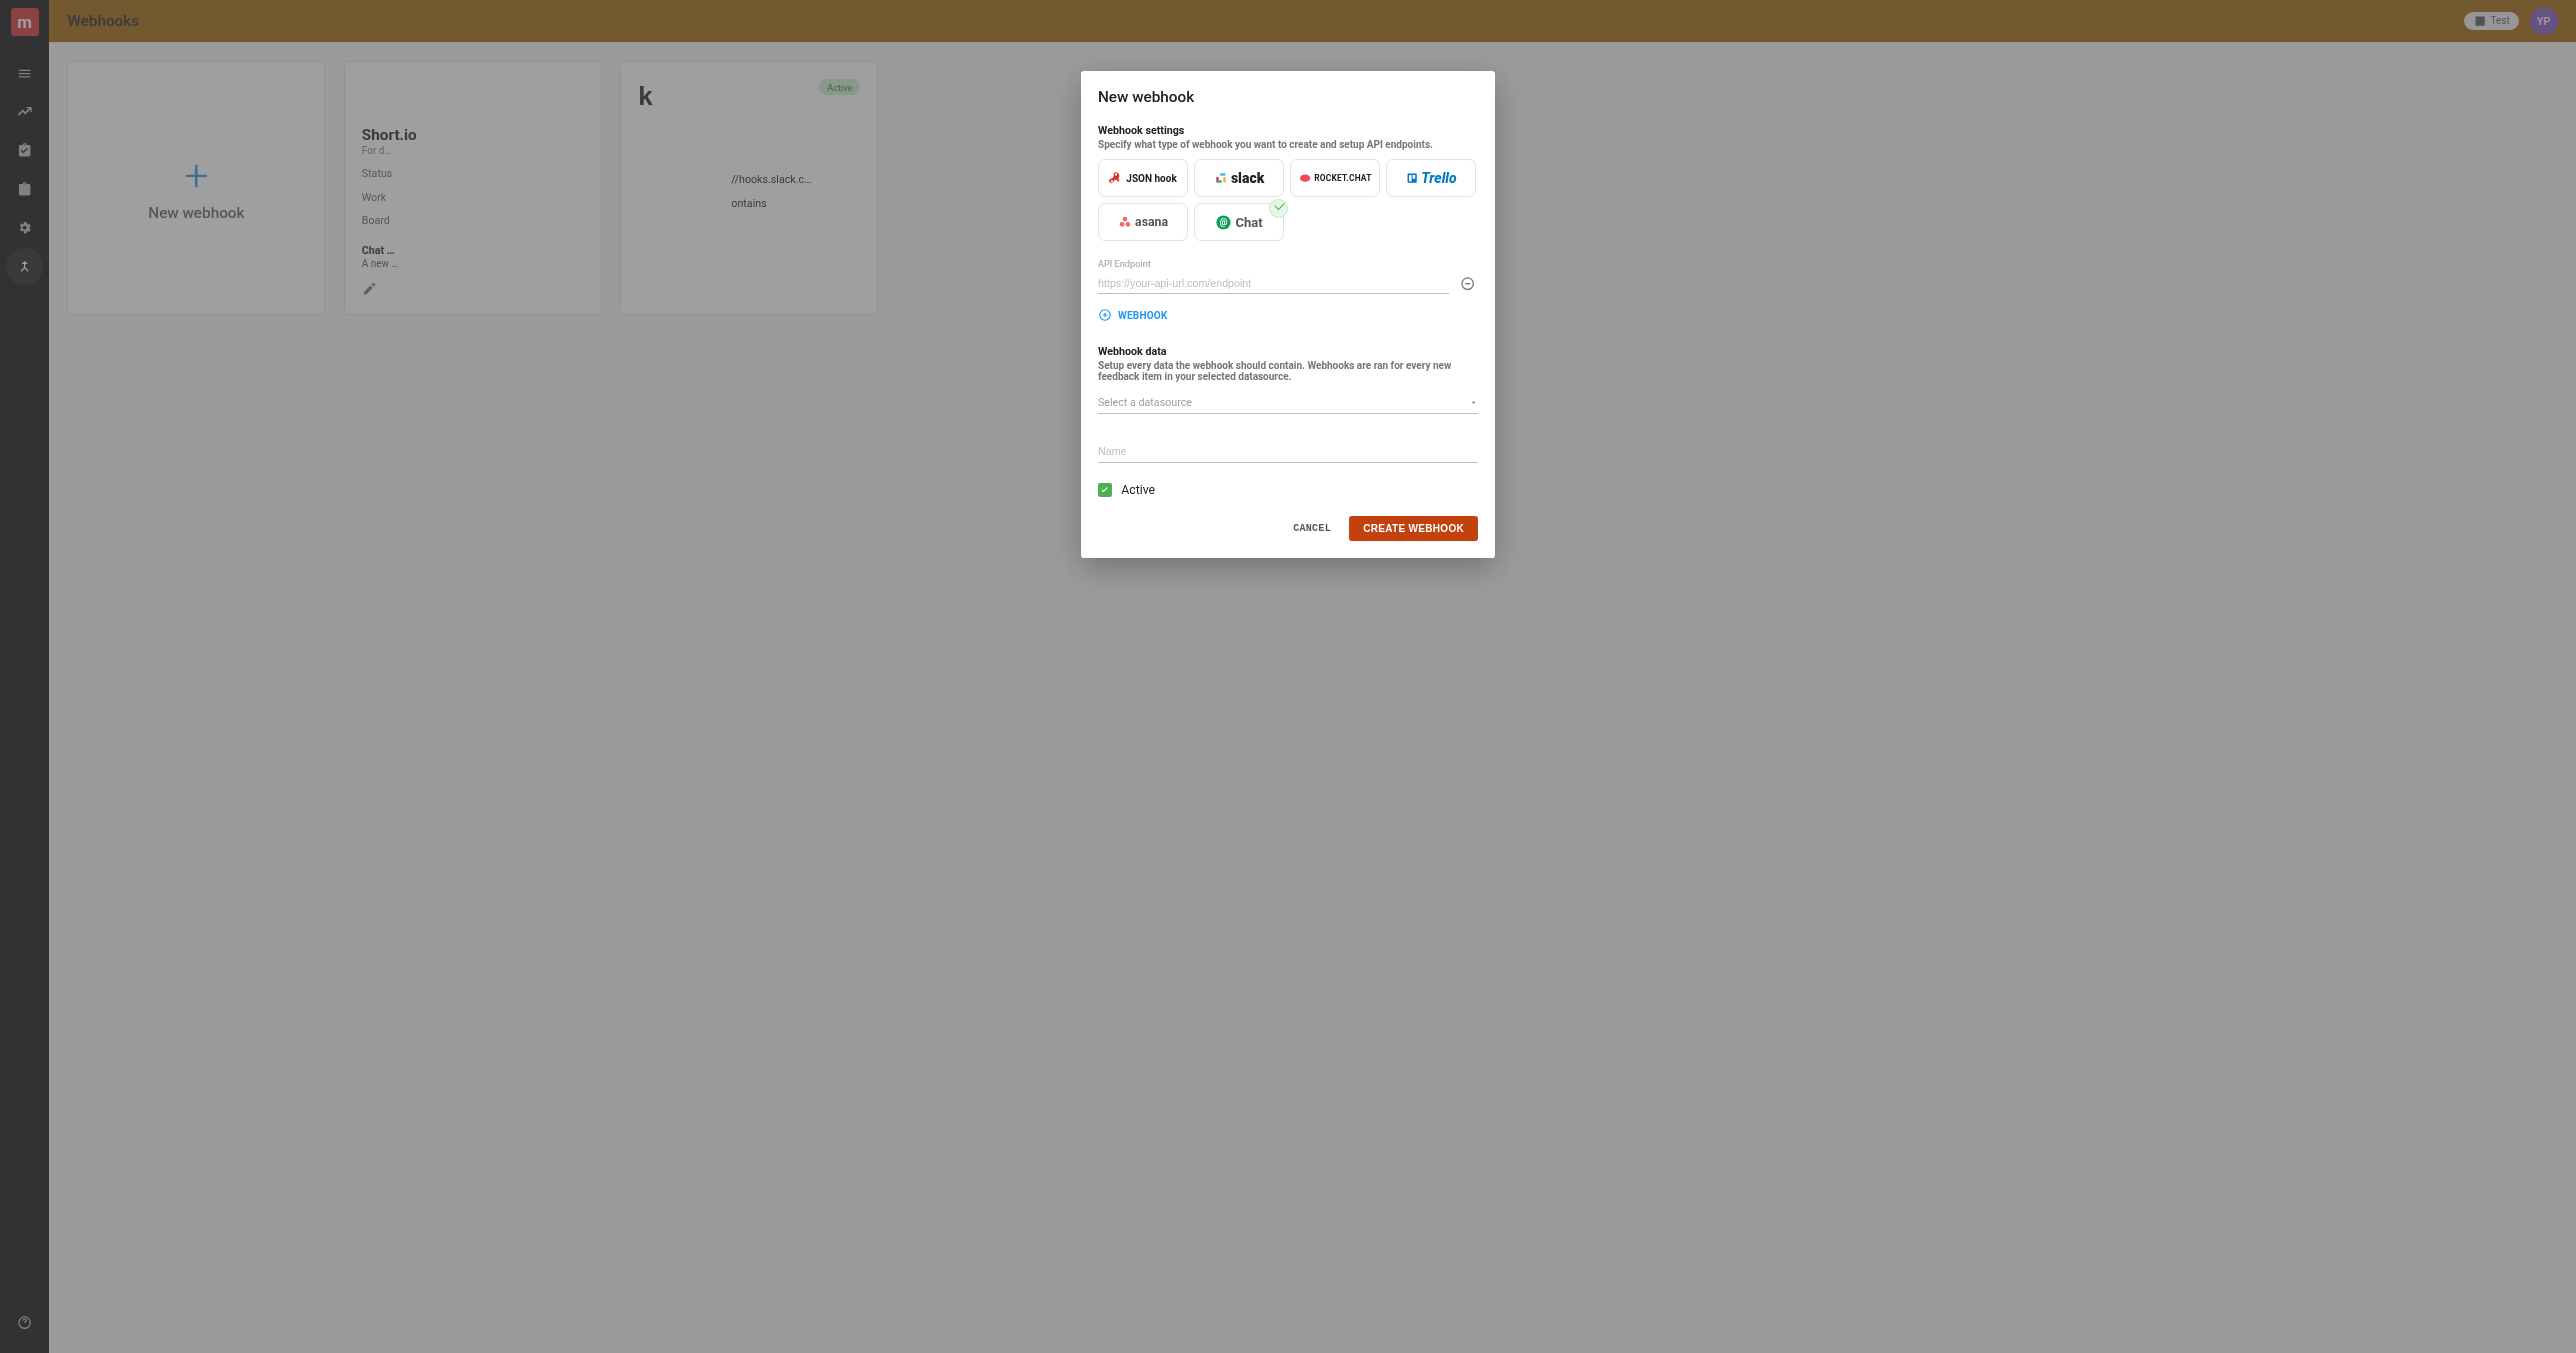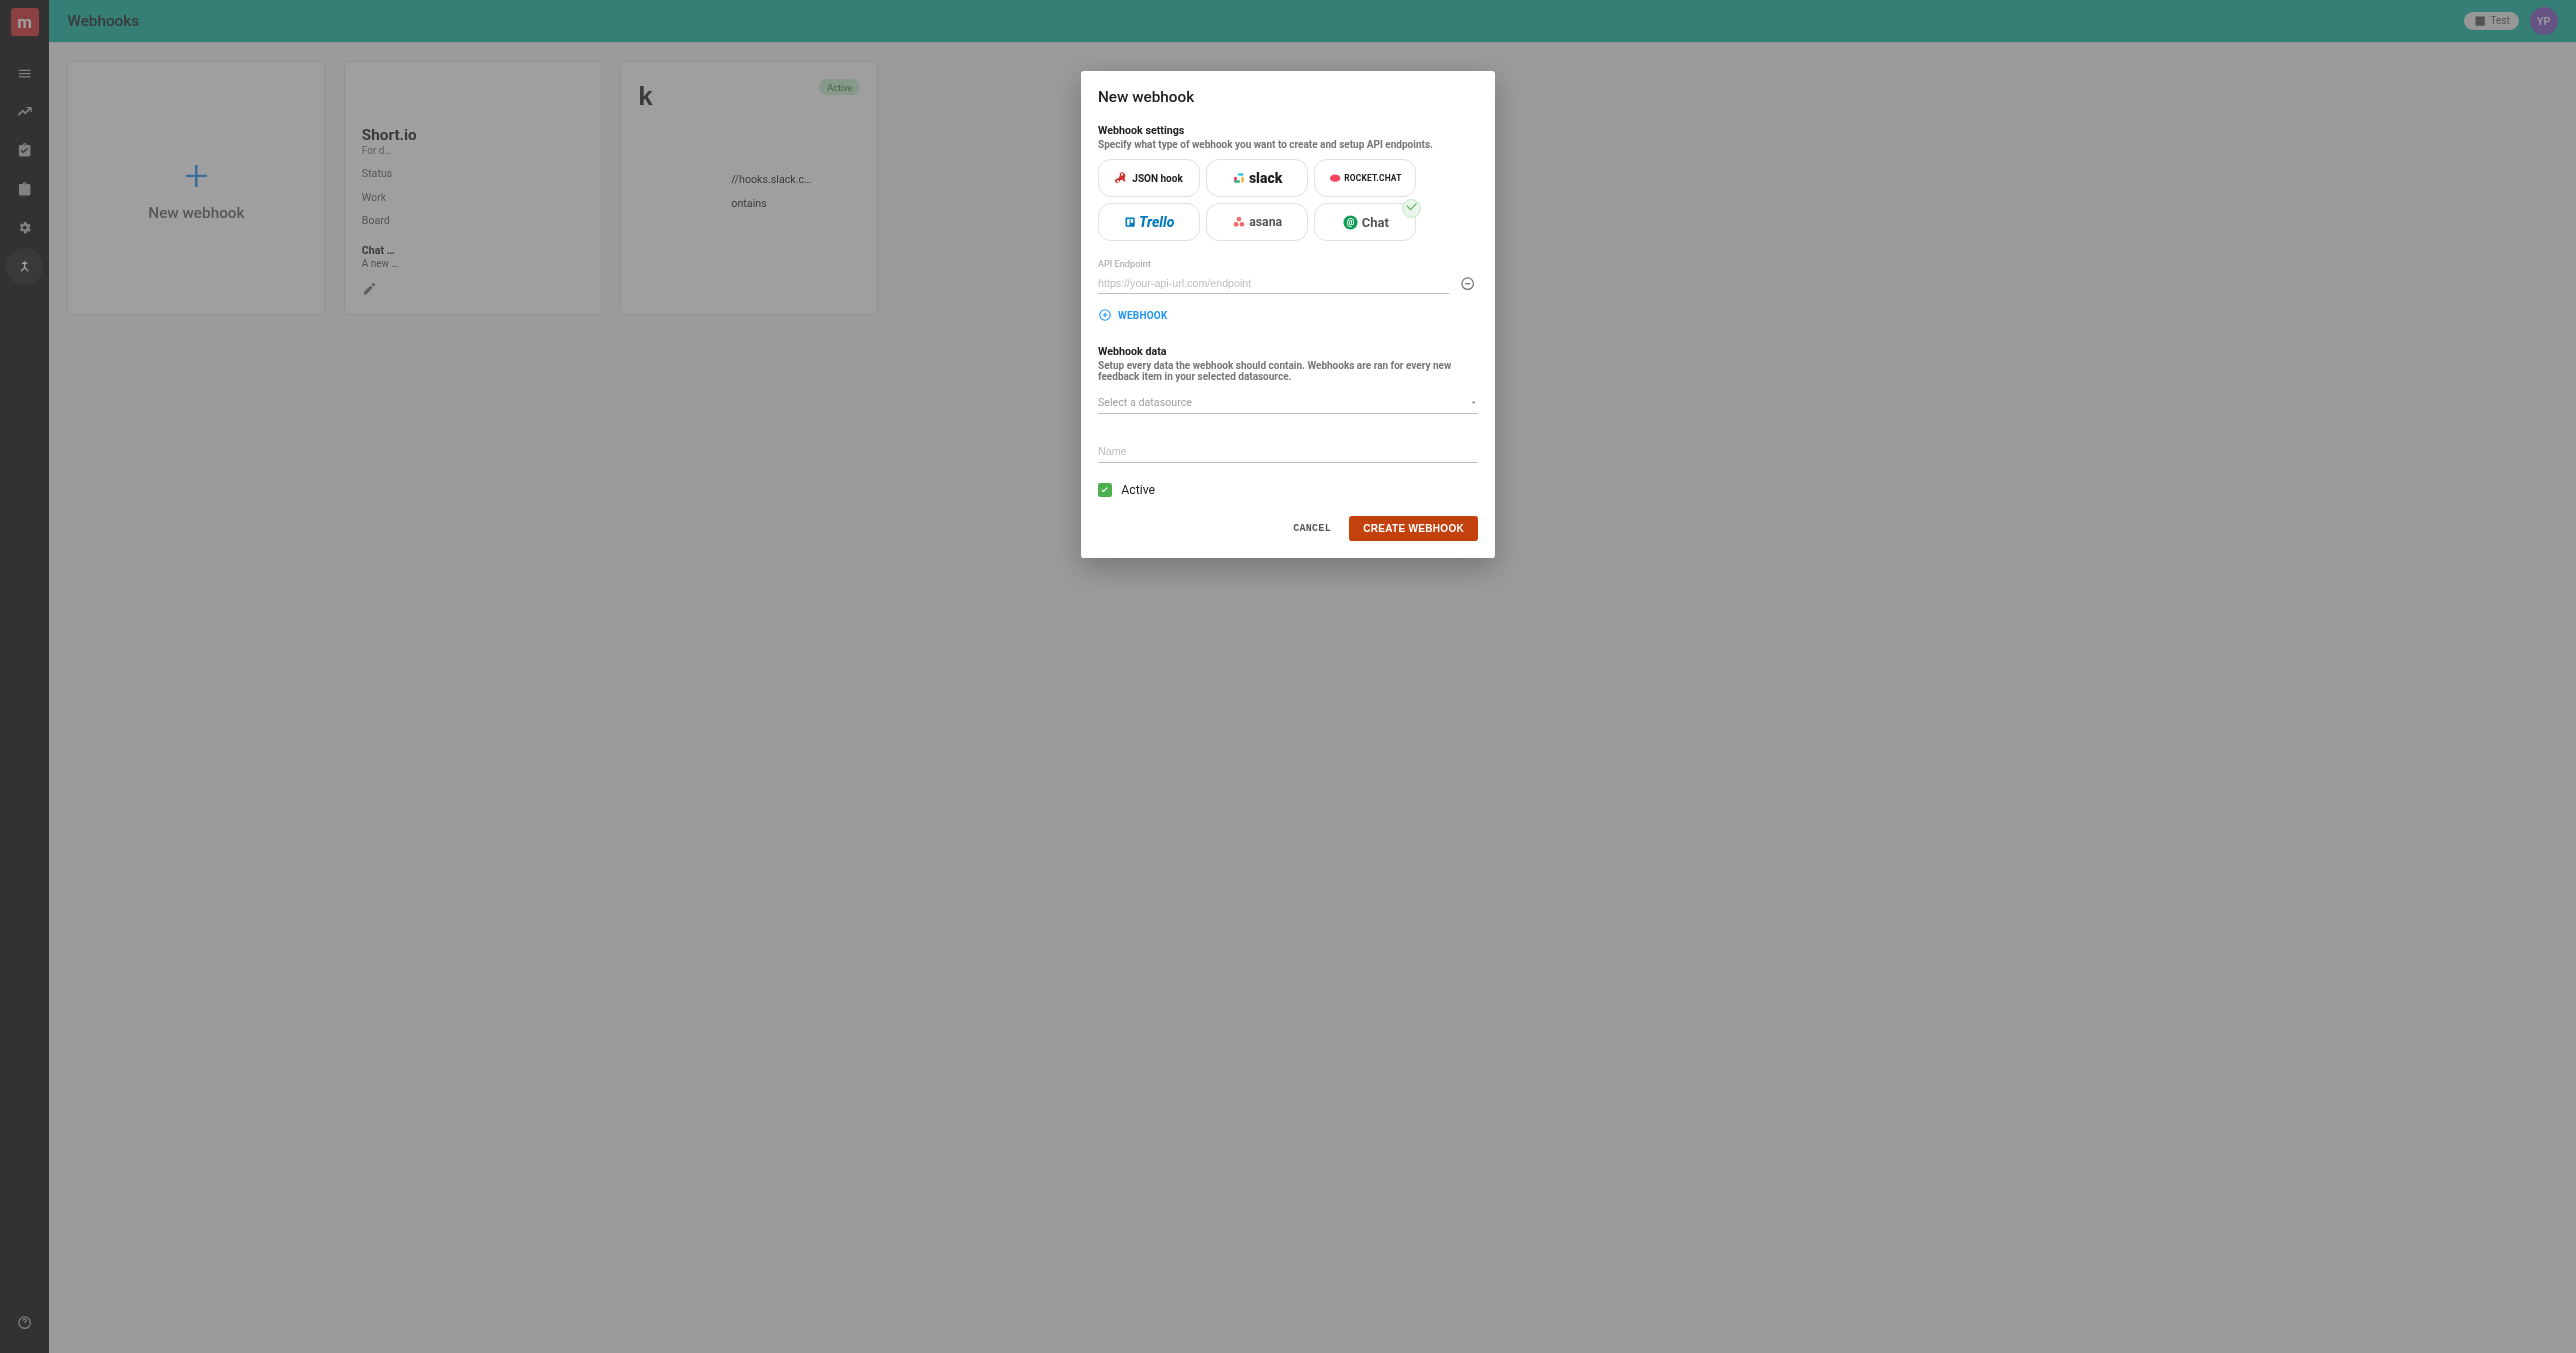--- a/index.html
+++ b/index.html
@@ -10,21 +10,21 @@
   .app        { display:flex; height:100vh; }
   .sidebar    { width:49px; background:#0f0f0f; color:#9e9e9e; display:flex; flex-direction:column; align-items:center; padding-top:7.7px; gap:4.6px; }
   .sidebar .logo { width:28px; height:28px; background:#d32f2f; border-radius:3.1px; display:flex;align-items:center;justify-content:center;color:#fff;font-weight:700;font-size:17px;margin-bottom:9.2px;}
   .sidebar .nav { display:flex; flex-direction:column; gap:1.5px; width:100%; align-items:center; margin-top:6.1px;}
   .sidebar .nav-item { width:37px;height:37px;border-radius:18.4px;display:flex;align-items:center;justify-content:center;cursor:pointer;color:#bdbdbd;}
   .sidebar .nav-item.active { background:#212121; color:#fff; }
   .sidebar .spacer { flex:1; }
   .sidebar .help { margin-bottom:12.3px; }
 
   .main       { flex:1; display:flex; flex-direction:column; }
-  .topbar     { height:43px; border-bottom:0.8px solid #e0e0e0; background:#14b8a6; display:flex; align-items:center; padding:0 18.4px; justify-content:space-between;}
+  .topbar     { height:43px; border-bottom:0.8px solid #e0e0e0; background:#a16207; display:flex; align-items:center; padding:0 18.4px; justify-content:space-between;}
   .topbar h1  { font-size:15.3px; font-weight:500; }
   .topbar .right { display:flex; align-items:center; gap:10.7px; }
   .chip       { background:#eeeeee; border-radius:10.7px; padding:3.1px 9.2px; display:flex;align-items:center;gap:4.6px;font-size:10px;color:#555;}
   .avatar     { width:28px;height:28px;border-radius:50%;background:#7e57c2;color:#fff;display:flex;align-items:center;justify-content:center;font-size:10.7px;font-weight:500;}
 
   .content    { flex:1; overflow:auto; padding:18.4px; }
   .cards      { display:flex; gap:18.4px; flex-wrap:wrap; }
 
   .card       { width:258px; min-height:252px; background:#fff; border:0.8px solid #e0e0e0; border-radius:4.6px; padding:17px; position:relative; display:flex;flex-direction:column;}
   .card.new   { align-items:center; justify-content:center; cursor:pointer; color:#616161;}
@@ -47,21 +47,21 @@
 
   
   .overlay { position:fixed; inset:0; background:rgba(80,80,80,0.55); display:flex; align-items:flex-start; justify-content:center; padding-top:71px; }
   .modal   { width:414px; max-height:calc(100vh - 100px); background:#fff; border-radius:3.1px; box-shadow:0 9.2px 31px rgba(0,0,0,.25); display:flex; flex-direction:column; }
   .modal .body { padding:17px 17px 0 17px; overflow-y:auto; }
   .modal h3 { font-size:15.3px; font-weight:500; margin-bottom:18.4px;}
   .modal .section-title { font-size:10.7px; font-weight:700; }
   .modal .section-sub   { font-size:10px; color:#757575; margin-top:1.5px; margin-bottom:9.2px;font-weight:bold;}
 
   .type-grid { display:flex; flex-wrap:wrap; gap:6.1px; }
-  .type-tile { width:102px; height:38px; border:0.8px solid #e0e0e0; border-radius:13px; display:flex; align-items:center; justify-content:center; cursor:pointer; position:relative; background:#fff;}
+  .type-tile { width:90px; height:38px; border:0.8px solid #e0e0e0; border-radius:7px; display:flex; align-items:center; justify-content:center; cursor:pointer; position:relative; background:#fff;}
   .type-tile.selected::after { content:""; position:absolute; top:-5.4px; right:-5.4px; width:17px;height:17px; border-radius:50%; background:#e8f5e9; border:0.8px solid #c8e6c9;}
   .type-tile.selected::before{ content:""; position:absolute; top:-2.3px; right:-0.8px; width:7.7px;height:4.6px;border-left:1.5px solid #4caf50;border-bottom:1.5px solid #4caf50; transform:rotate(-45deg); z-index:2;}
   .type-tile span.tl { font-size:10px; font-weight:700; display:flex; align-items:center; gap:3.1px;}
 
   .field-row { display:flex; align-items:flex-end; gap:7.7px; margin-top:17px;}
   .field     { flex:1; }
   .field label{ font-size:9.2px; color:#9e9e9e; display:block; margin-bottom:3.1px;}
   .field input, .field .select { width:100%; border:none; border-bottom:0.8px solid #bdbdbd; font-size:10.7px; padding:4.6px 0; outline:none; background:transparent; }
   .field input::placeholder { color:#bdbdbd; }
   .field .select { display:flex; justify-content:space-between; align-items:center; color:#9e9e9e; cursor:pointer;text-align:right;}

